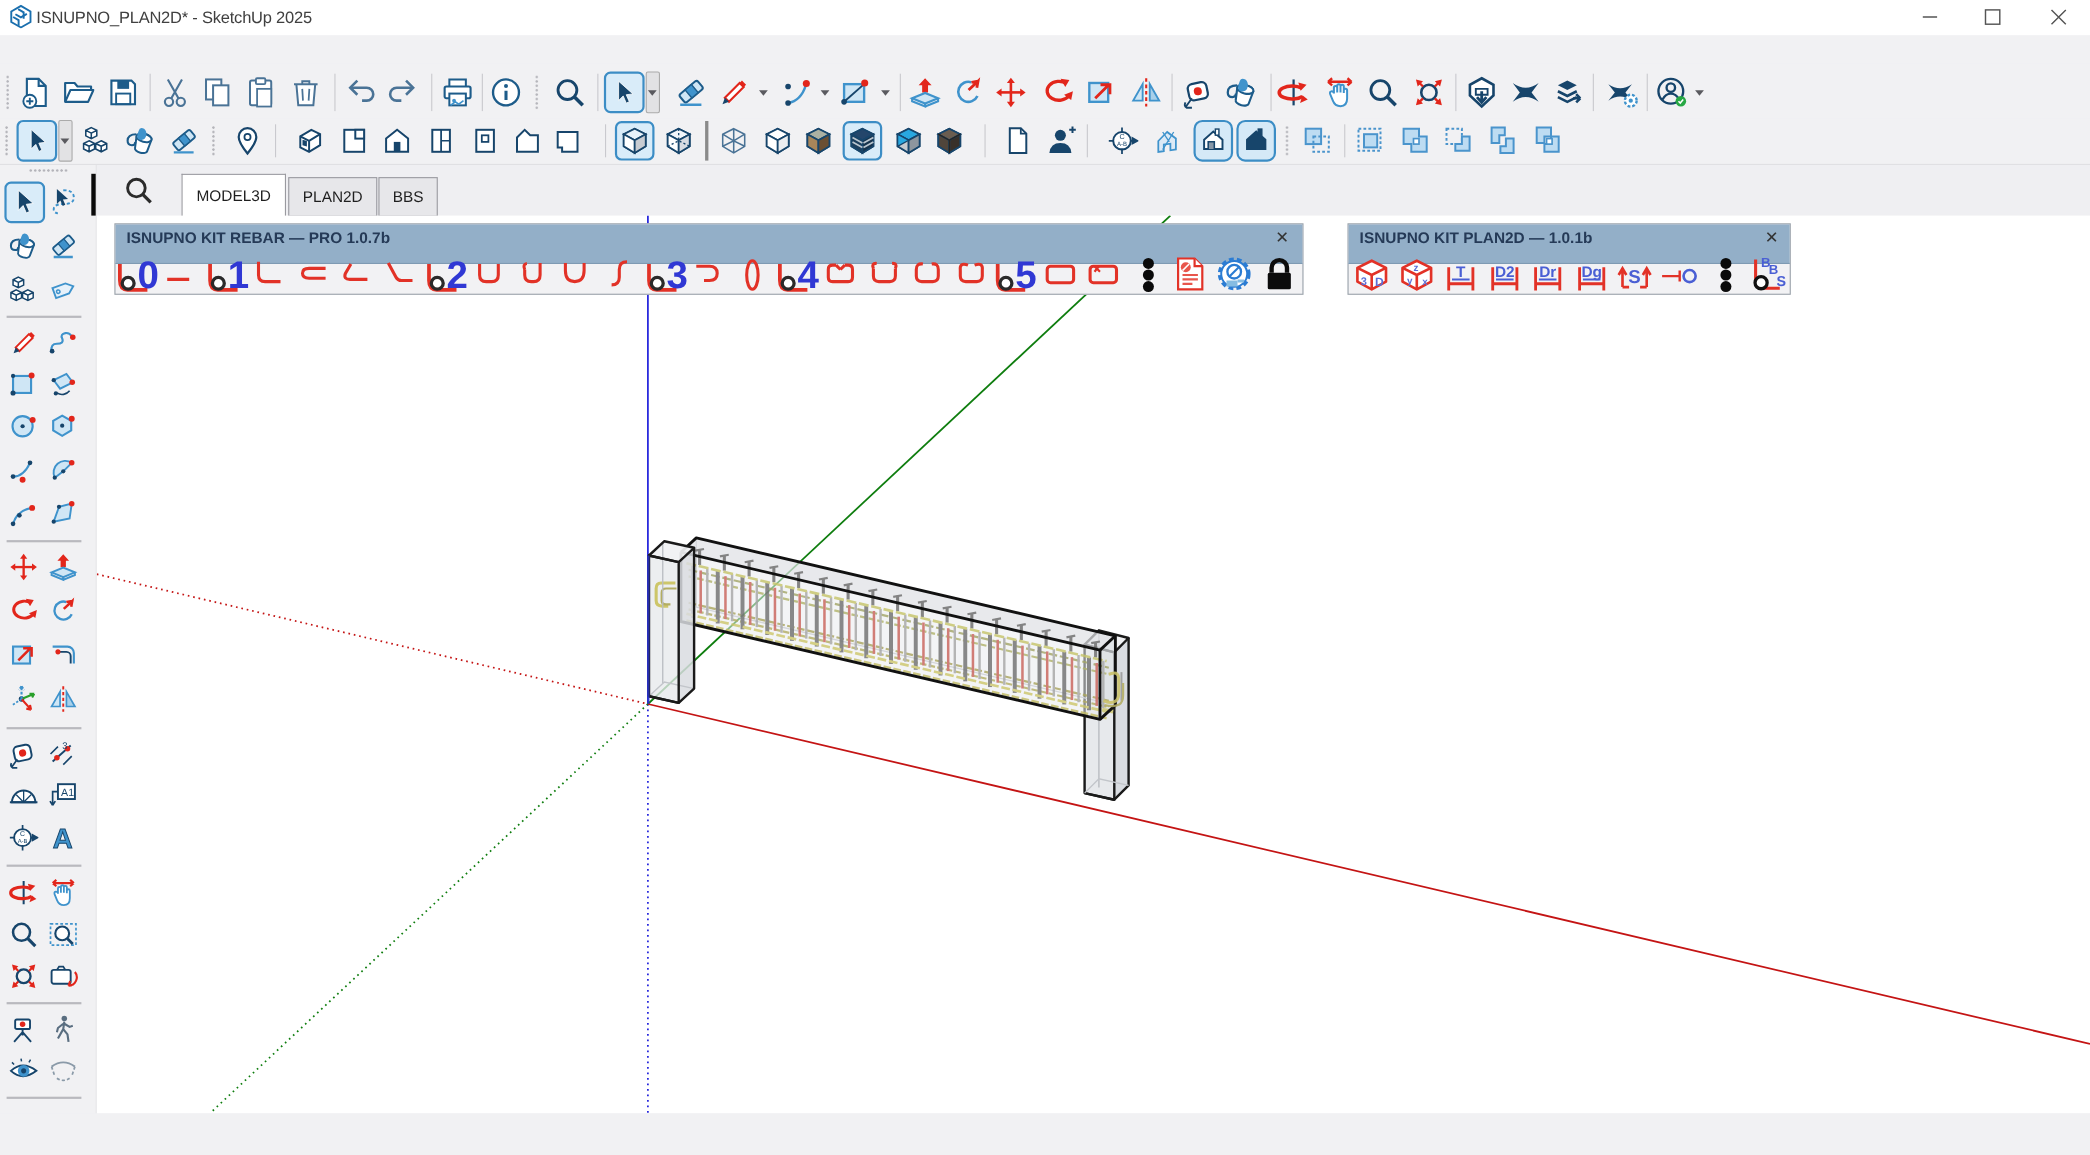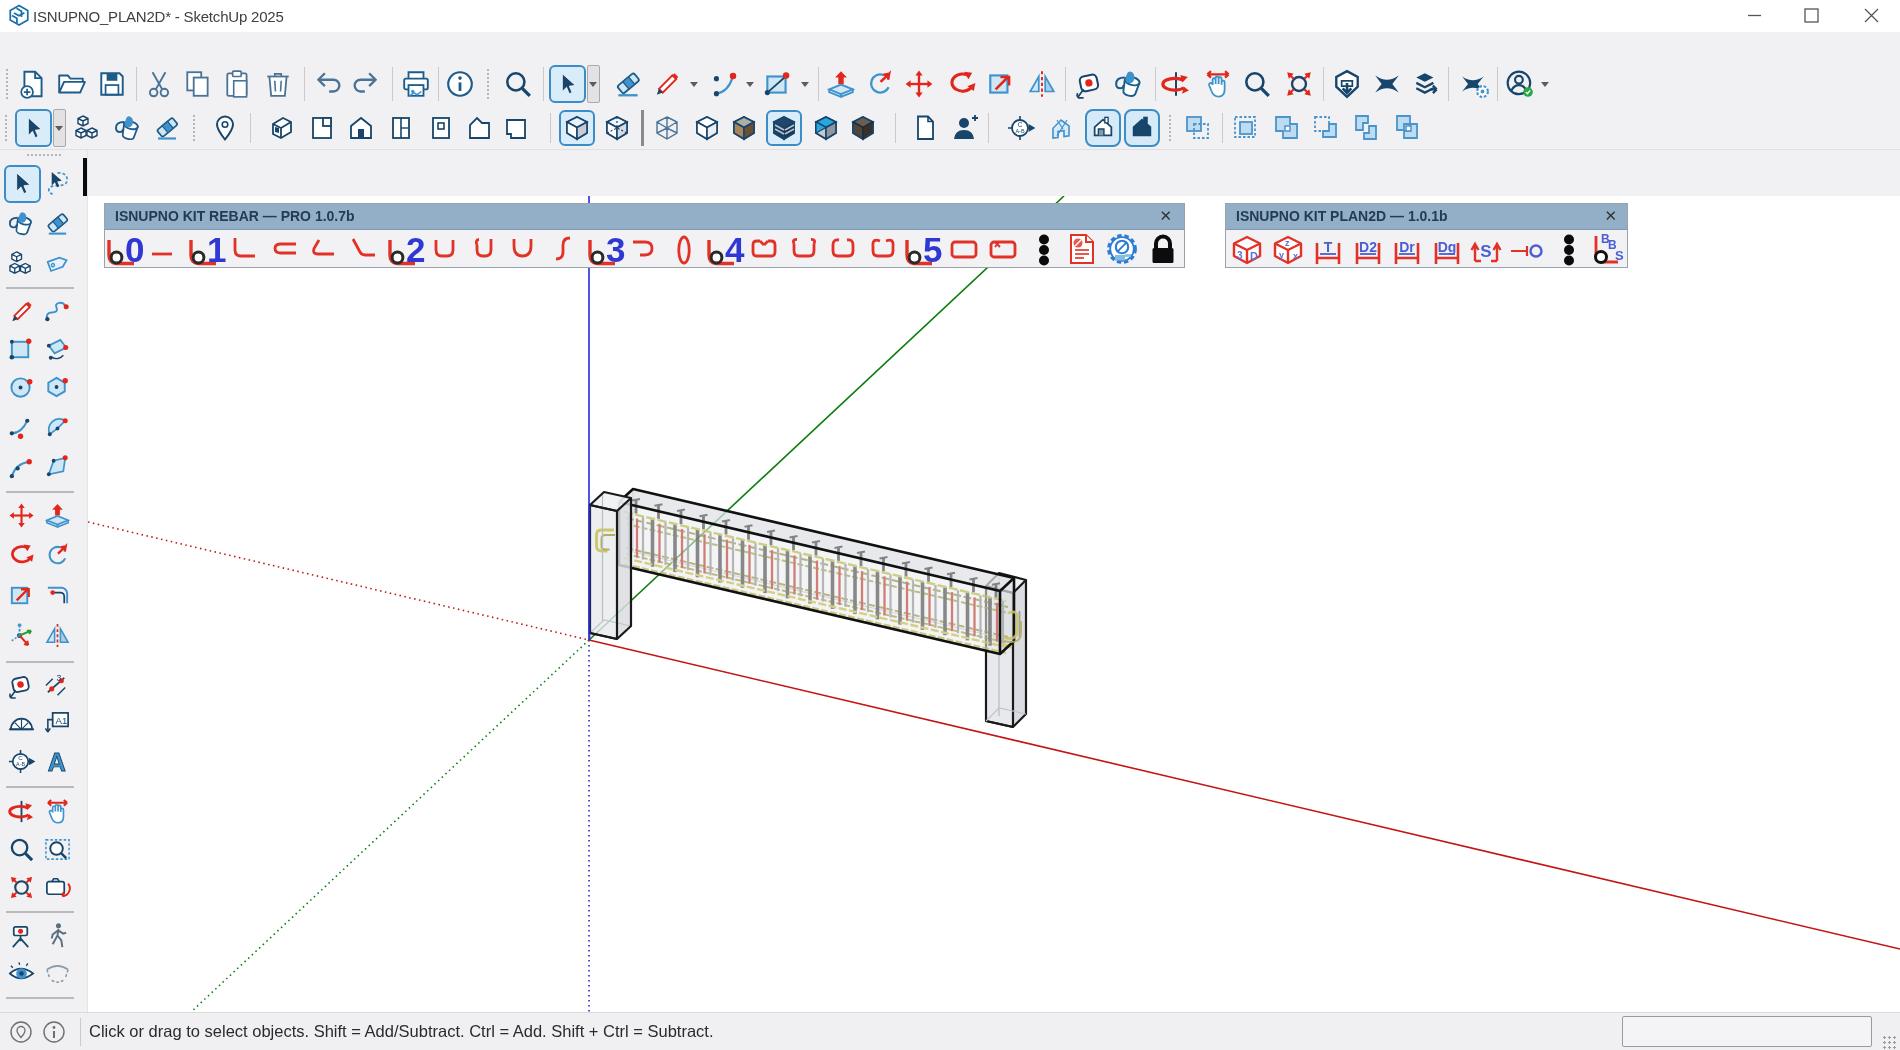--- a/index.html
+++ b/index.html
@@ -14,21 +14,21 @@
 #tabrow{left:0;top:150px;width:1900px;height:46px;background:#efeff2}
 #lefttb{left:0;top:150px;width:88px;height:862px;background:#f1f1f3;border-right:1px solid #e4e4e7}
 #canvas{left:88px;top:196px;width:1812px;height:816px;background:#fff}
 #statusbar{left:0;top:1012px;width:1900px;height:38px;background:#f0f0f2;border-top:1px solid #d9d9dc}
 .sep1{position:absolute;width:1px;background:#c9c9ce}
 .grip{position:absolute;width:4px;background-image:radial-gradient(#b4b4ba 1px,transparent 1.2px);background-size:4px 4px}
 .dd{position:absolute;width:0;height:0;border-left:4px solid transparent;border-right:4px solid transparent;border-top:5px solid #5a5a5f}
 .hibox{position:absolute;background:#d9ecf9;border:2px solid #3c8dc5;border-radius:6px}
 .tab{position:absolute;font-size:14px;color:#1f1f1f;text-align:center;border:1px solid #9a9aa0}
 .ftb{position:absolute;border:1px solid #9aa2ab;background:#f2f2f4}
-.ftb .tbar{position:absolute;left:0;top:0;right:0;height:26px;background:#93afc8;border-bottom:1px solid #7e9ab3}
+.ftb .tbar{position:absolute;left:0;top:0;right:0;height:36px;background:#93afc8;border-bottom:1px solid #7e9ab3}
 .ftb .ttl{position:absolute;left:10px;top:4px;font-size:14px;font-weight:bold;color:#253a57}
 .ftb .x{position:absolute;top:3px;font-size:15px;color:#333;font-weight:normal}
 </style>
 </head>
 <body>
 <div id="app">
 
 <div class="ab" id="titlebar">
 <svg class="ab" style="left:9px;top:4px" width="20" height="22" viewBox="0 0 24 26">
         <g fill="none" stroke="#1a6fae" stroke-width="2.1" stroke-linejoin="miter">
@@ -427,20 +427,29 @@
         <path d="M4 2 h12 v7 h-5 v7 h-7 z" fill="#bddcf2" stroke="#4a94cc" stroke-width="1.8"></path>
         <path d="M24 12 v13 h-12 v-6 h5 v-7 z" fill="#bddcf2" stroke="#4a94cc" stroke-width="1.8"></path>
       </svg>
 <svg class="ab" style="left:1393px;top:6px" width="28" height="28" viewBox="0 0 28 28">
         <path d="M4 2 h13 v8 h-6 v6 h-7 z" fill="#bddcf2" stroke="#4a94cc" stroke-width="1.8"></path>
         <path d="M24 10 v14 h-13 v-7 h6 v-7 z" fill="#bddcf2" stroke="#4a94cc" stroke-width="1.8"></path>
         <rect x="13" y="12" width="5" height="5" fill="#fff" stroke="#4a94cc" stroke-width="1.5"></rect>
       </svg>
 </div>
 
+<div class="ab" id="tabrow">
+<svg class="ab" style="left:111px;top:9px" width="30" height="30" viewBox="0 0 30 30">
+<circle cx="13" cy="12" r="8" fill="none" stroke="#2b2b2b" stroke-width="2.6"></circle>
+<line x1="19" y1="18" x2="26" y2="25" stroke="#2b2b2b" stroke-width="3"></line>
+</svg>
+<div class="tab" style="left:165px;top:8px;width:95px;height:39px;background:#fff;line-height:38px;border-bottom:none">MODEL3D</div>
+<div class="tab" style="left:262px;top:11px;width:81px;height:36px;background:#e7e7ea;line-height:34px">PLAN2D</div>
+<div class="tab" style="left:344px;top:11px;width:54px;height:36px;background:#e7e7ea;line-height:34px">BBS</div>
+</div>
 
 <div class="ab" id="lefttb">
 <div class="ab" style="left:83px;top:8px;width:4px;height:38px;background:#0a0a0a"></div>
 <div class="ab" style="left:26px;top:3px;width:36px;height:4px;background-image:radial-gradient(#b4b4ba 1px,transparent 1.2px);background-size:4px 4px"></div>
 <div class="hibox" style="left:4px;top:15px;width:37px;height:38px"></div>
 <svg class="ab" style="left:8px;top:20px" width="27" height="27" viewBox="0 0 28 28">
         <path d="M9 3 V22 l4.5-4.5 3 7 3-1.4 -3-6.8 6.5-.8 z" fill="#17456b" stroke="#fff" stroke-width="0.8"></path>
       </svg>
 <svg class="ab" style="left:44px;top:20px" width="27" height="27" viewBox="0 0 28 28">
         <path d="M14 3 q10 0 10 7 q0 6-9 6 q-10 0-10 5 q0 4 6 4" fill="none" stroke="#3f93cc" stroke-width="1.8" stroke-dasharray="3,2.2"></path>
@@ -1009,26 +1018,13 @@
       </svg>
 <svg class="ab" style="left:362px;top:27px" width="38" height="38" viewBox="0 0 38 38">
         <path d="M8 5 V24 Q8 31 15 31 H30" fill="none" stroke="#e23227" stroke-width="2.8"></path>
         <circle cx="13" cy="26" r="5.5" fill="#fff" stroke="#111" stroke-width="3"></circle>
         <text x="13" y="12" font-size="12" font-weight="bold" fill="#4a5fd4" font-family="Liberation Sans">B</text>
         <text x="20" y="18" font-size="12" font-weight="bold" fill="#4a5fd4" font-family="Liberation Sans">B</text>
         <text x="27" y="29" font-size="13" font-weight="bold" fill="#4a5fd4" font-family="Liberation Sans">S</text>
       </svg>
 </div>
 
-<div class="ab" id="statusbar">
-<svg class="ab" style="left:8px;top:2px" width="70" height="34" viewBox="0 0 70 34">
-<circle cx="13" cy="17" r="10" fill="none" stroke="#6e6e72" stroke-width="1.4"></circle>
-<path d="M13 11.5 a4 4 0 0 1 4 4 c0 2.5-4 7-4 7 s-4-4.5-4-7 a4 4 0 0 1 4-4 z" fill="none" stroke="#6e6e72" stroke-width="1.3"></path>
-<circle cx="46" cy="17" r="10" fill="none" stroke="#6e6e72" stroke-width="1.4"></circle>
-<circle cx="46" cy="12.5" r="1.4" fill="#6e6e72"></circle>
-<line x1="46" y1="16" x2="46" y2="23" stroke="#6e6e72" stroke-width="2"></line>
-</svg>
-<div class="sep1" style="left:80px;top:5px;height:28px"></div>
-<div class="ab" style="left:89px;top:9px;font-size:16.5px;color:#2b2b2b">Click or drag to select objects. Shift = Add/Subtract. Ctrl = Add. Shift + Ctrl = Subtract.</div>
-<div class="ab" style="left:1622px;top:3px;width:250px;height:31px;background:#f4f4f7;border:1.5px solid #9a9aa2;border-radius:2px"></div>
-<div class="ab" style="left:1882px;top:22px;width:14px;height:14px;background-image:radial-gradient(#9a9aa0 1px,transparent 1.3px);background-size:5px 5px"></div>
-    </div>
 </div>
 
 </body></html>

